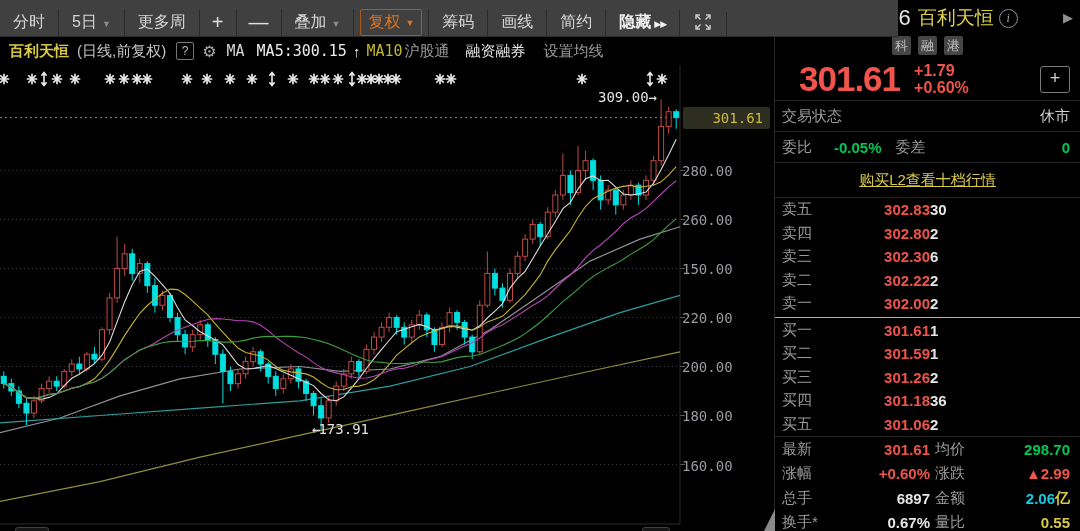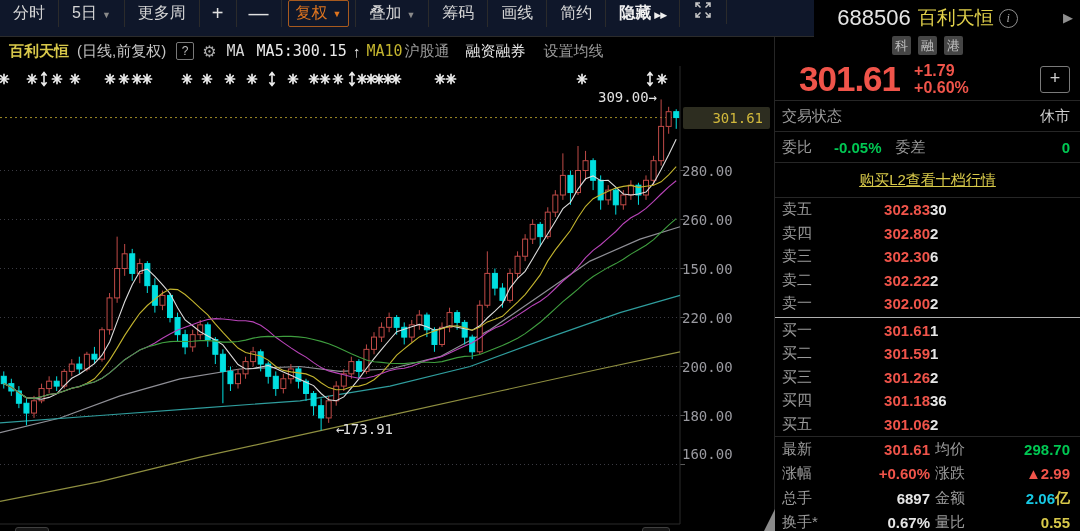--- a/index.html
+++ b/index.html
@@ -1,21 +1,21 @@
 <!DOCTYPE html>
 <html><head>
 <meta charset="utf-8">
 <style>
   html,body{margin:0;padding:0;background:#000;}
   body{width:1080px;height:531px;overflow:hidden;font-family:"Liberation Sans",sans-serif;color:#ccc;-webkit-font-smoothing:antialiased;}
   .app{position:relative;width:1080px;height:531px;background:#000;}
 
   
   .chart-section{position:absolute;left:0;top:0;width:774px;height:531px;border-right:1px solid #262626;}
-  .toolbar{position:absolute;left:0;top:0;width:814px;height:36px;display:flex;align-items:flex-start;border-bottom:1px solid #2b2b2b;background:#0f172a;z-index:5;}
+  .toolbar{position:absolute;left:0;top:0;width:898px;height:36px;display:flex;align-items:flex-end;border-bottom:1px solid #2b2b2b;background:#404040;z-index:5;}
   .tb-item{display:flex;align-items:center;padding:0 13px;border-right:1px solid #2b2b2b;color:#d6d6d6;font-size:16px;white-space:nowrap;}
   .tb-item.narrow{padding:0 12px;font-size:20px;color:#e0e0e0;}
   .tb-caret{font-size:9px;color:#8a8a8a;margin-left:5px;}
   .tb-item.active{padding:0 6px;}
   .tb-item.active .tb-box{border:1px solid #a85a1e;border-radius:2px;padding:2px 7px;color:#e0751f;display:flex;align-items:center;}
   .tb-item.active .tb-caret{color:#e0751f;}
   .tb-item.bold .tb-label{color:#f0f0f0;font-weight:bold;}
   .tb-arrows{font-size:9px;color:#f0f0f0;margin-left:3px;letter-spacing:-1px;}
   .tb-expand{display:flex;align-items:center;justify-content:center;width:46px;border-right:1px solid #2b2b2b;}
 
@@ -466,28 +466,28 @@
           </div>
           <div class="tb-item">
             <span><span class="tb-label">更多周</span></span>
           </div>
           <div class="tb-item narrow">
             <span><span class="tb-label">+</span></span>
           </div>
           <div class="tb-item narrow">
             <span><span class="tb-label">—</span></span>
           </div>
+          <div class="tb-item">
+            <span><span class="tb-label">叠加</span><span class="tb-caret">▼</span></span>
+          </div>
           <div class="tb-item active">
             <span class="tb-box">
               <span class="tb-label">复权</span>
               <span class="tb-caret">▼</span>
             </span>
-          </div>
-          <div class="tb-item">
-            <span><span class="tb-label">叠加</span><span class="tb-caret">▼</span></span>
           </div>
           <div class="tb-item">
             <span><span class="tb-label">筹码</span></span>
           </div>
           <div class="tb-item">
             <span><span class="tb-label">画线</span></span>
           </div>
           <div class="tb-item">
             <span><span class="tb-label">简约</span></span>
           </div>
@@ -523,28 +523,28 @@
       <span class="ch-tag3">设置均线</span>
     </div>
 
     <div id="axis-labels">
         <div class="axis-label" style="top: 161.5px;">280.00</div>
         <div class="axis-label" style="top: 210.5px;">260.00</div>
         <div class="axis-label" style="top: 259.5px;">150.00</div>
         <div class="axis-label" style="top: 308.5px;">220.00</div>
         <div class="axis-label" style="top: 357.5px;">200.00</div>
         <div class="axis-label" style="top: 406.5px;">180.00</div>
-        <div class="axis-label" style="top: 445px;">160.00</div>
+        <div class="axis-label" style="top: 457px;">160.00</div>
       </div>
     <div class="cur-tag" id="cur-tag" style="top: 106.555px;">301.61</div>
 
     <div class="anno anno-high" id="anno-high" style="left: 505px; top: 89px;">
       <span>309.00</span><span class="arr">→</span>
     </div>
-    <div class="anno" id="anno-low" style="left: 336px; top: 421px;">
+    <div class="anno" id="anno-low" style="left: 312px; top: 421px;">
       <span class="arr">←</span><span>173.91</span>
     </div>
 
     <div class="resize-tri"></div>
     <div class="mini-box" style="left:15px;top:527px;width:32px;"></div>
     <div class="mini-box" style="left:642px;top:527px;width:26px;"></div>
   </div>
 
   <div class="quote-panel">
 

